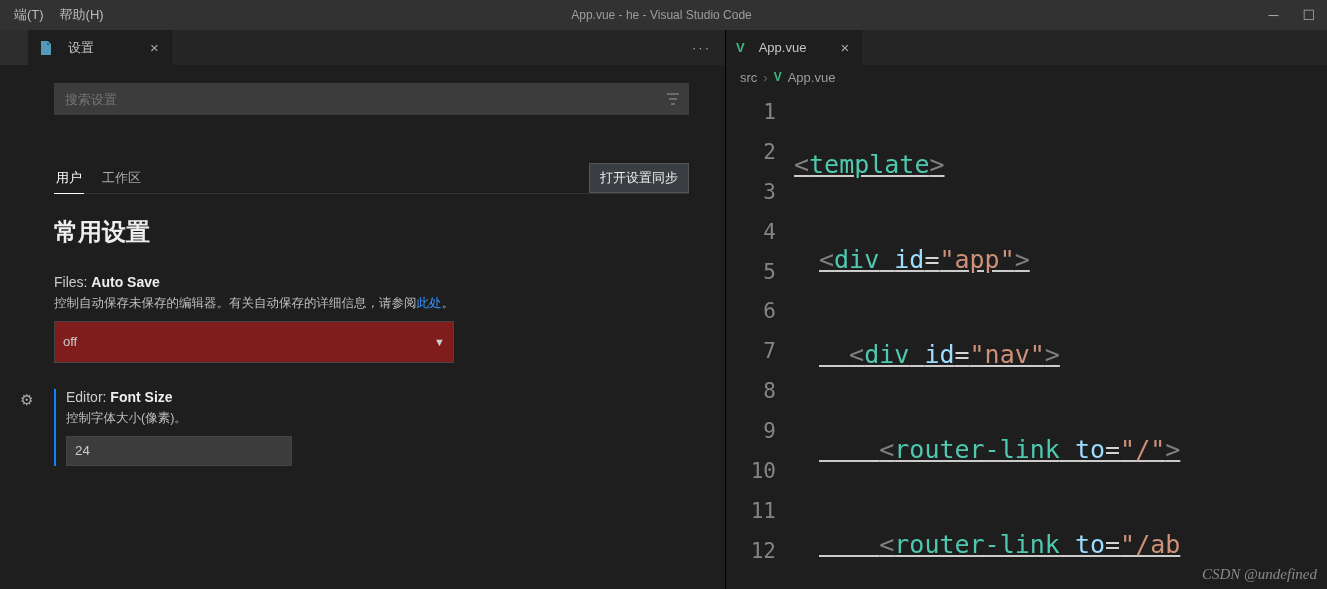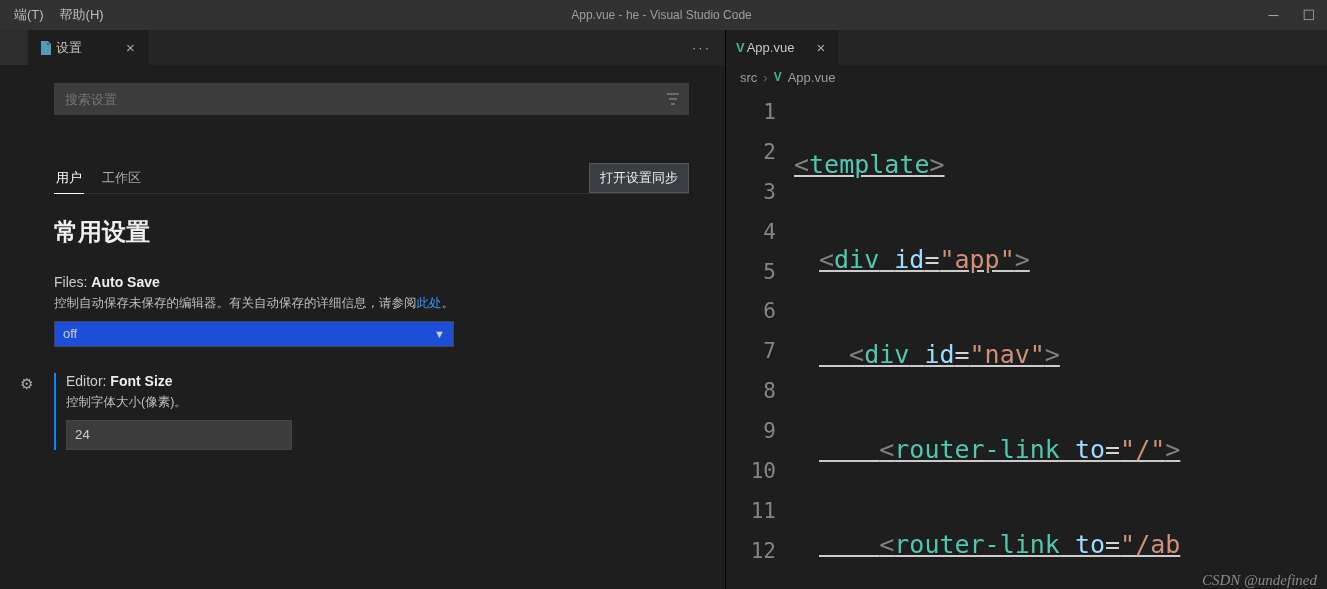--- a/index.html
+++ b/index.html
@@ -23,21 +23,21 @@
 }
 .win-controls { margin-left:auto; display:flex; gap:24px; color:#aaa; padding-right:6px;}
 .win-controls span { cursor:pointer; font-size:14px;}
 
 .main { display:flex; height:calc(100% - 30px); }
 .left { width:726px; display:flex; flex-direction:column; border-right:1px solid #000; }
 .right { flex:1; display:flex; flex-direction:column; background:#1e1e1e; }
 
 .tabs { height:35px; background:#252526; display:flex; align-items:stretch; }
 .tab {
-  display:flex; align-items:center; gap:2px;
+  display:flex; align-items:center; gap:14px;
   padding:0 10px; font-size:13px; cursor:pointer;
   border-right:1px solid #1b1b1b;
   background:#2d2d2d; color:#c5c5c5;
 }
 .tab.active { background:#1e1e1e; }
 .tab .close { color:#aaa; font-size:15px; line-height:1; padding:0 2px; cursor:pointer;}
 .tabs .more { margin-left:auto; padding:0 14px; display:flex; align-items:center; color:#aaa; cursor:pointer; letter-spacing:2px;}
 .icon { display:inline-flex; }
 .file-blue { color:#519aba; }
 .vue-green { color:#41b883; font-weight:bold; font-size:13px; }
@@ -60,21 +60,21 @@
 .section-title { font-size:24px; font-weight:bold; color:#eee; margin-bottom:26px; margin-left:0;}
 .setting-item { margin-bottom:26px; position:relative; }
 .setting-item.modified { border-left:2px solid #0a84ff; padding-left:10px; }
 .gear-marker { position:absolute; left:-36px; top:2px; color:#aaa; cursor:pointer; font-size:15px;}
 .setting-label { font-size:14px; margin-bottom:4px; }
 .setting-label .prefix { color:#ccc; }
 .setting-label .key { font-weight:bold; color:#eee; }
 .setting-desc { font-size:12.5px; color:#bfbfbf; margin-bottom:8px; line-height:1.5;}
 .setting-desc a { color:#3794ff; text-decoration:none; cursor:pointer;}
 .select-box {
-  width:400px; height:26px; background:#1d4ed8; border:1px solid #444;
+  width:400px; height:42px; background:#7f1d1d; border:1px solid #444;
   display:flex; align-items:center; justify-content:space-between;
   padding:0 8px; cursor:pointer; color:#ccc;
 }
 .text-input {
   width:226px; height:30px; background:#3c3c3c; border:1px solid #444;
   color:#ccc; padding:0 8px; outline:none;
 }
 
 .breadcrumbs { height:24px; display:flex; align-items:center; gap:6px; padding:0 14px; font-size:13px; color:#9d9d9d; }
 .crumb { cursor:pointer; }
@@ -83,21 +83,21 @@
 .gutter { width:68px; text-align:right; padding:4px 18px 0 0; color:#858585; font-size:21px; line-height:1.9;}
 .code { flex:1; padding:4px 0 0 0; font-size:25px; line-height:1.9; white-space:pre; overflow:hidden;text-decoration:underline;}
 .code .line { display:block; }
 .tok-tag  { color:#808080; }
 .tok-name { color:#4ec9b0; }
 .tok-attr { color:#9cdcfe; }
 .tok-str  { color:#ce9178; }
 .tok-punc { color:#d4d4d4; }
 .indent-guide { border-left:1px solid #404040; display:inline-block; height:100%; margin-left:1px; padding-left:23px;}
 .watermark {
-  position:absolute; right:10px; bottom:0;
+  position:absolute; right:10px; bottom:6px;
   color:#8a8a8a; font-style:italic; font-size:15px; font-family:"Segoe UI";
 }
 .chev { font-size:11px; }
 </style>
 </head>
 <body>
 
 <div class="menubar">
   <span class="menu-item">端(T)</span>
   <span class="menu-item">帮助(H)</span>

